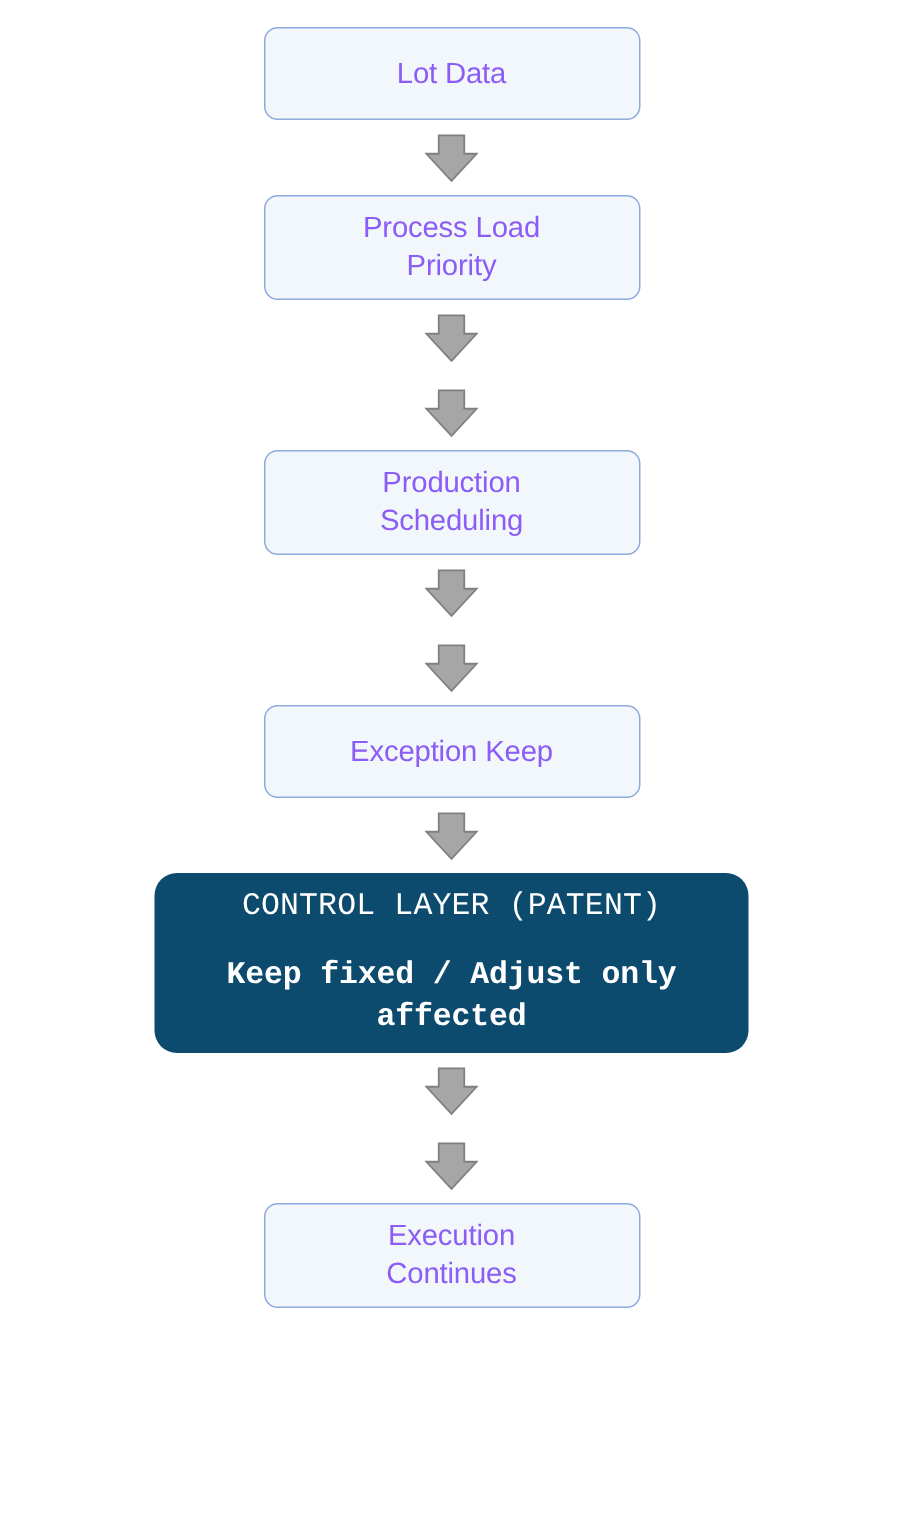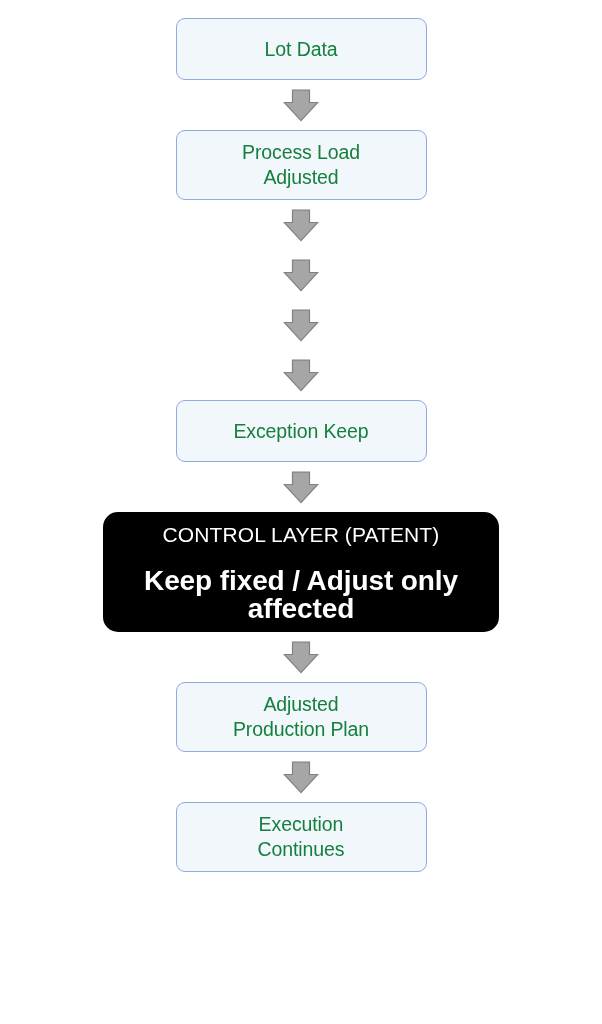--- a/index.html
+++ b/index.html
@@ -41,46 +41,47 @@
   }
   .node.step {
     width: 251px;
     background: #F2F7FC;
     border: 1.4px solid #8FAADC;
     border-radius: 9px;
   }
   .node.step .label {
     font-size: 19.5px;
     line-height: 25px;
-    color: #15803d;
+    color: #8b5cf6;
     letter-spacing: -0.1px;
     padding: 0 8px;
     white-space: pre-line;
   }
 
   .node.highlight {
     width: 396px;
-    background: #000000;
+    background: #0c4a6e;
     border: none;
     border-radius: 15px;
+    font-family: Liberation Mono, monospace;
   }
   .node.highlight .label {
     color: #ffffff;
     white-space: pre-line;
   }
   .hl-title {
     display: block;
     font-size: 21px;
     line-height: 28px;
     font-weight: 400;
     letter-spacing: 0.1px;
   }
   .hl-sub {
     display: block;
-    font-size: 28px;
+    font-size: 21px;
     line-height: 28px;
     font-weight: bold;
     letter-spacing: -0.1px;
   }
 
   
   .h-1line { height: 62px; }
   .h-2line { height: 70px; }
   .h-3line { height: 120px; }
 
@@ -113,40 +114,44 @@
     <div class="gap-a"></div>
     <div class="arrow">
       <svg width="36" height="33" viewBox="0 0 36 33" xmlns="http://www.w3.org/2000/svg">
         <path d="M9.5 1.2 H26.5 V13.5 H34.8 L18 31.6 L1.2 13.5 H9.5 Z" fill="#A6A6A6" stroke="#808080" stroke-width="1.2" stroke-linejoin="miter"></path>
       </svg>
     </div>
     <div class="gap-b"></div>
 
     <div class="node step h-2line">
       <span class="label">Process Load
-Adjusted</span>
-    </div>
-
-    <div class="gap-a"></div>
-    <div class="arrow">
-      <svg width="36" height="33" viewBox="0 0 36 33" xmlns="http://www.w3.org/2000/svg">
-        <path d="M9.5 1.2 H26.5 V13.5 H34.8 L18 31.6 L1.2 13.5 H9.5 Z" fill="#A6A6A6" stroke="#808080" stroke-width="1.2" stroke-linejoin="miter"></path>
-      </svg>
-    </div>
-    <div class="gap-b"></div>
-
-
-    <div class="gap-a"></div>
-    <div class="arrow">
-      <svg width="36" height="33" viewBox="0 0 36 33" xmlns="http://www.w3.org/2000/svg">
-        <path d="M9.5 1.2 H26.5 V13.5 H34.8 L18 31.6 L1.2 13.5 H9.5 Z" fill="#A6A6A6" stroke="#808080" stroke-width="1.2" stroke-linejoin="miter"></path>
-      </svg>
-    </div>
-    <div class="gap-b"></div>
-
+Priority</span>
+    </div>
+
+    <div class="gap-a"></div>
+    <div class="arrow">
+      <svg width="36" height="33" viewBox="0 0 36 33" xmlns="http://www.w3.org/2000/svg">
+        <path d="M9.5 1.2 H26.5 V13.5 H34.8 L18 31.6 L1.2 13.5 H9.5 Z" fill="#A6A6A6" stroke="#808080" stroke-width="1.2" stroke-linejoin="miter"></path>
+      </svg>
+    </div>
+    <div class="gap-b"></div>
+
+
+    <div class="gap-a"></div>
+    <div class="arrow">
+      <svg width="36" height="33" viewBox="0 0 36 33" xmlns="http://www.w3.org/2000/svg">
+        <path d="M9.5 1.2 H26.5 V13.5 H34.8 L18 31.6 L1.2 13.5 H9.5 Z" fill="#A6A6A6" stroke="#808080" stroke-width="1.2" stroke-linejoin="miter"></path>
+      </svg>
+    </div>
+    <div class="gap-b"></div>
+
+    <div class="node step h-2line">
+      <span class="label">Production
+Scheduling</span>
+    </div>
 
     <div class="gap-a"></div>
     <div class="arrow">
       <svg width="36" height="33" viewBox="0 0 36 33" xmlns="http://www.w3.org/2000/svg">
         <path d="M9.5 1.2 H26.5 V13.5 H34.8 L18 31.6 L1.2 13.5 H9.5 Z" fill="#A6A6A6" stroke="#808080" stroke-width="1.2" stroke-linejoin="miter"></path>
       </svg>
     </div>
     <div class="gap-b"></div>
 
 
@@ -179,24 +184,20 @@
     </div>
 
     <div class="gap-a"></div>
     <div class="arrow">
       <svg width="36" height="33" viewBox="0 0 36 33" xmlns="http://www.w3.org/2000/svg">
         <path d="M9.5 1.2 H26.5 V13.5 H34.8 L18 31.6 L1.2 13.5 H9.5 Z" fill="#A6A6A6" stroke="#808080" stroke-width="1.2" stroke-linejoin="miter"></path>
       </svg>
     </div>
     <div class="gap-b"></div>
 
-    <div class="node step h-2line">
-      <span class="label">Adjusted
-Production Plan</span>
-    </div>
 
     <div class="gap-a"></div>
     <div class="arrow">
       <svg width="36" height="33" viewBox="0 0 36 33" xmlns="http://www.w3.org/2000/svg">
         <path d="M9.5 1.2 H26.5 V13.5 H34.8 L18 31.6 L1.2 13.5 H9.5 Z" fill="#A6A6A6" stroke="#808080" stroke-width="1.2" stroke-linejoin="miter"></path>
       </svg>
     </div>
     <div class="gap-b"></div>
 
     <div class="node step h-2line">

